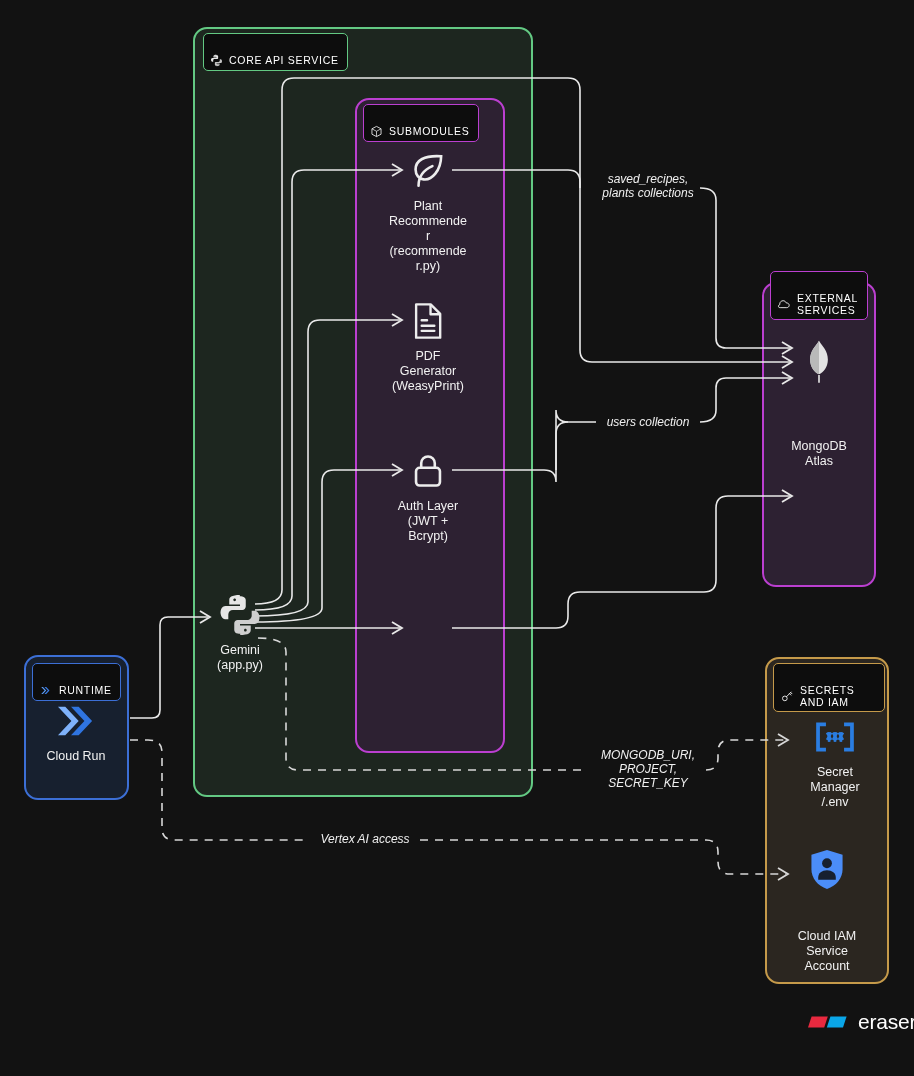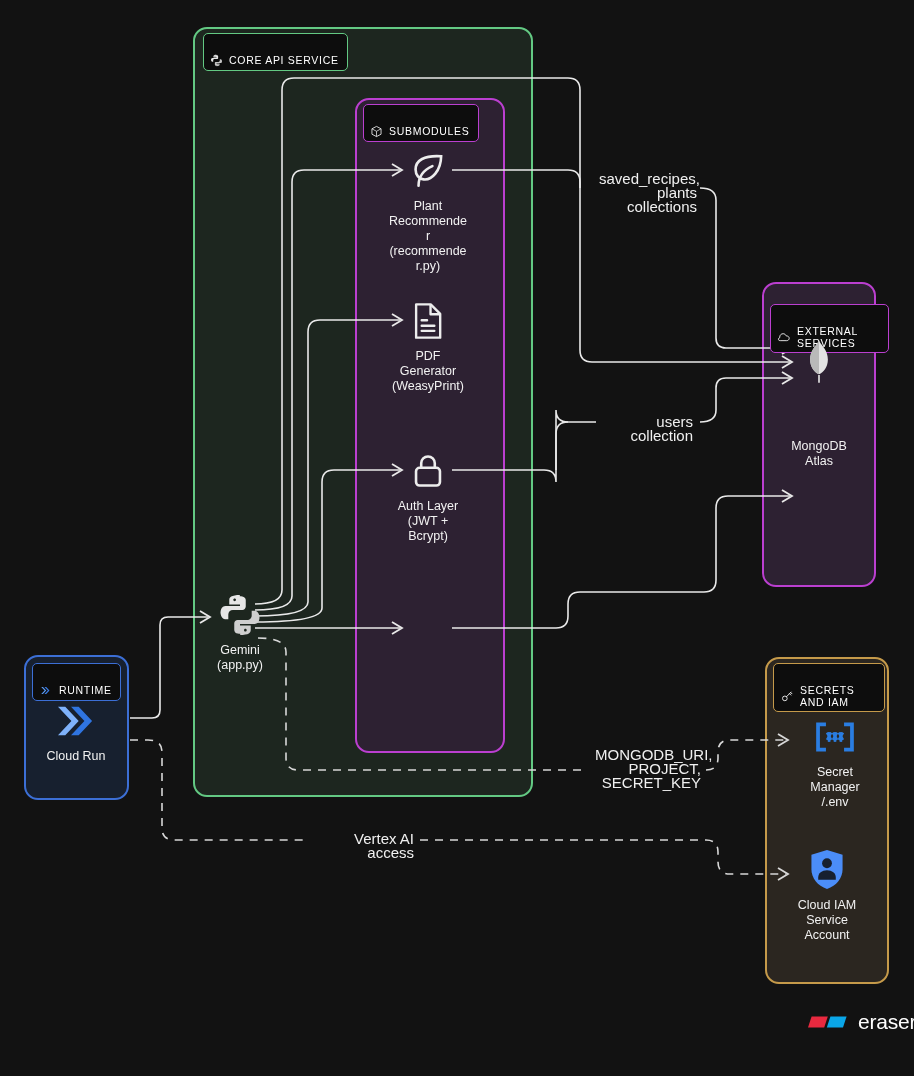--- a/index.html
+++ b/index.html
@@ -33,21 +33,21 @@
     border-radius: 5px;
     padding: 20px 8px 3px 6px;
     font-size: 10.5px;
     letter-spacing: 0.7px;
     color: #ffffff;
     line-height: 1.15;
     white-space: pre-line;
   }
   .chip-core     { left:203px; top:33px;  border-color:#63c983; }
   .chip-sub      { left:363px; top:104px; border-color:#bb3fd0; }
-  .chip-external { left:770px; top:304px; border-color:#bb3fd0; width:119px; }
+  .chip-external { left:770px; top:271px; border-color:#bb3fd0; width:98px; }
   .chip-secrets  { left:773px; top:663px; border-color:#c59a4a; width:112px; }
   .chip-runtime  { left:32px;  top:663px; border-color:#3c6fd6; }
   .chip .glyph { flex: 0 0 auto; display:block; }
 
   
   .node { position: absolute; display: flex; flex-direction: column;
           width: 120px; }
   .node .ic { height: 46px; display: flex; align-items: center; justify-content: center; }
   .node .lbl {
     margin-top: 5px; text-align: center; color: #f2f2f2;
@@ -55,34 +55,34 @@
   }
 
   .n-plant  { left:368px; top:148px; }
   .n-pdf    { left:368px; top:298px; }
   .n-auth   { left:368px; top:448px; }
   .n-llm    { left:368px; top:598px; }
   .n-fast   { left:180px; top:592px; }
   .n-mongo  { left:759px; top:340px; width:120px;gap:48px; }
   .n-vertex { left:759px; top:468px; width:120px; }
   .n-secret { left:767px; top:714px; width:120px;padding-left:16px; }
-  .n-iam    { left:767px; top:847px; width:120px; }
+  .n-iam    { left:767px; top:847px; width:120px;gap:31px; }
   .n-cloudrun { left:16px; top:698px; width:120px; }
 
   
   #edges { position:absolute; left:0; top:0; width:914px; height:1076px; pointer-events:none; }
   .ed  { fill:none; stroke:#e9e9e9; stroke-width:1.6; }
   .edd { fill:none; stroke:#d8d8d8; stroke-width:1.6; stroke-dasharray:8 7; }
   .arw { fill:none; stroke:#e9e9e9; stroke-width:1.8; }
   .arwd{ fill:none; stroke:#d8d8d8; stroke-width:1.8; }
 
   
   .elabel {
-    position: absolute; color:#f0f0f0; font-size:15px; line-height:14px;
-    text-align:right; white-space:pre-line; background:#121212; padding:0 3px;
+    position: absolute; color:#f0f0f0; font-size:12px; line-height:14px;
+    text-align:center; white-space:pre-line; background:#121212; padding:0 3px;font-style:italic;
   }
   .el-saved { left:596px; top:172px; width:104px; }
   .el-users { left:600px; top:415px; width:96px; }
   .el-env   { left:592px; top:748px; width:112px; }
   .el-vtx   { left:313px; top:832px; width:104px; }
 
   
   #watermark { position:absolute; left:807px; top:1010px;
                display:flex; align-items:center; gap:7px; }
   #watermark .wm-text { color:#ffffff; font-size:21px; letter-spacing:-0.2px; }

